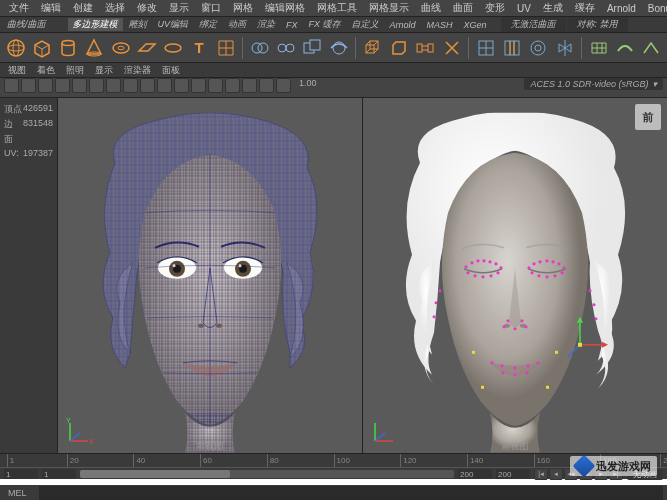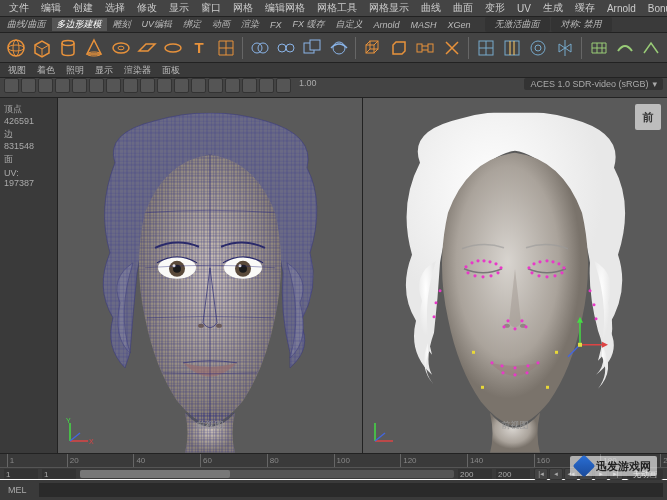--- a/index.html
+++ b/index.html
@@ -1,50 +1,50 @@
 <!DOCTYPE html>
 <html><head>
 <meta charset="utf-8">
 <style>
 * { margin:0; padding:0; box-sizing:border-box; font-family:"Microsoft YaHei",Arial,sans-serif; }
 body { width:667px; height:500px; background:#444; overflow:hidden; font-size:10px; color:#ccc; }
 .menubar { height:17px; background:#444; display:flex; align-items:center; padding:0 4px; gap:2px; border-bottom:1px solid #222; }
 .menubar span { padding:14px 5px; color:#ccc; cursor:pointer; white-space:nowrap; }
 .shelfbar { height:16px; background:#3a3a3a; display:flex; align-items:center; gap:1px; padding:0 2px; border-bottom:1px solid #222;font-style:italic; }
 .shelfbar span { padding:0 5px; color:#bbb; font-size:9px; cursor:pointer; }
-.shelfbar span.active { background:#555; color:#fff; }
+.shelfbar span.active { background:#555; color:#fff;margin-left:16px; }
 .shelf { height:30px; background:#444; display:flex; align-items:center; gap:3px; padding:2px 4px; border-bottom:1px solid #222; }
 .shelf .ico { width:24px; height:24px; border-radius:3px; display:flex; align-items:center; justify-content:center; cursor:pointer; }
 .shelf .sep { width:1px; height:22px; background:#666; margin:0 2px; }
 .panelmenu { height:15px; background:#3a3a3a; display:flex; align-items:center; gap:3px; padding:0 4px; border-bottom:1px solid #222; }
 .panelmenu span { padding:0 4px; color:#bbb; font-size:9px; cursor:pointer; }
 .paneltb { height:20px; background:#444; display:flex; align-items:flex-start; gap:2px; padding:0 4px; border-bottom:1px solid #222; }
 .paneltb .t { width:15px; height:15px; background:#555; border:1px solid #333; border-radius:2px; cursor:pointer; }
-.paneltb .colorspace { margin-left:auto; background:#333; padding:1px 6px; border-radius:2px; font-size:9px; color:#aaa; display:flex; align-items:center; gap:4px; }
+.paneltb .colorspace { margin-left:auto; background:#333; padding:1px 6px; border-radius:2px; font-size:9px; color:#aaa; display:flex; align-items:center; gap:4px;font-style:italic; }
 .main { height:355px; display:flex; position:relative; }
 .sidebar { width:58px; background:#3a3a3a; border-right:1px solid #222; padding:4px; font-size:9px; }
-.sidebar .row { display:flex; justify-content:space-between; padding:1px 0; color:#aaa;flex-direction:column; }
+.sidebar .row { display:flex; justify-content:space-between; padding:1px 0; color:#aaa; }
 .views { flex:1; display:flex; background:#5a5a5a; }
 .view { flex:1; position:relative; overflow:hidden; }
 .view.left { border-right:1px solid #222; background:#5a5a5a; }
 .view.right { background:#5a5a5a; }
 .badge { position:absolute; top:6px; right:6px; width:26px; height:26px; background:rgba(200,200,200,.9); border-radius:2px; display:flex; align-items:center; justify-content:center; font-size:11px; color:#333; font-weight:bold; }
 .axis { position:absolute; bottom:6px; left:6px; width:30px; height:30px; }
-.camlabel { position:absolute; bottom:21px; left:50%; transform:translateX(-50%); font-size:9px; color:#999; }
+.camlabel { position:absolute; bottom:0; left:50%; transform:translateX(-50%); font-size:9px; color:#999; }
 .face { position:absolute; top:50%; left:50%; transform:translate(-50%,-48%); }
 .timeslider { height:26px; background:#3a3a3a; border-top:1px solid #222; position:relative; }
 .ticks { height:14px; background:linear-gradient(90deg,#3a3a3a 0,#3a3a3a 100%); position:relative; border-bottom:1px solid #555; }
 .ticks .tick { position:absolute; top:0; height:100%; border-left:1px solid #666; font-size:8px; color:#888; padding-left:2px; padding-top:2px; }
 .range { height:12px; display:flex; align-items:center; gap:4px; padding:0 4px; }
 .range input { width:34px; height:10px; background:#333; border:none; color:#aaa; font-size:8px; padding:0 2px; }
 .rslider { flex:1; height:8px; background:#555; border-radius:2px; position:relative; }
 .rslider .handle { position:absolute; left:0; width:40%; height:100%; background:#777; border-radius:2px; }
 .range .btns { display:flex; gap:1px; }
 .range .btns .b { width:14px; height:12px; background:#444; border:1px solid #333; border-radius:2px; cursor:pointer; display:flex; align-items:center; justify-content:center; font-size:7px; color:#aaa; }
-.cmdline { height:21px; background:#3a3a3a; border-top:1px solid #ffffff; display:flex; align-items:center; }
+.cmdline { height:21px; background:#3a3a3a; border-top:6px solid #ffffff; display:flex; align-items:center; }
 .cmdline .mel { padding:0 8px; color:#aaa; font-size:9px; }
 .cmdline .inp { flex:1; height:14px; background:#2a2a2a; border:none; margin:0 4px; }
 .watermark { position:absolute; bottom:24px; right:10px; display:flex; align-items:center; gap:4px; background:rgba(255,255,255,.6); padding:2px 6px; border-radius:2px;margin-top:12px; }
 .watermark .logo { width:16px; height:16px; background:linear-gradient(135deg,#2a6fd6,#1a4a9a); transform:rotate(45deg); border-radius:2px; }
 .watermark .txt { font-size:11px; font-weight:bold; color:#222; }
 svg { display:block; }
 </style>
 </head>
 <body>
 

